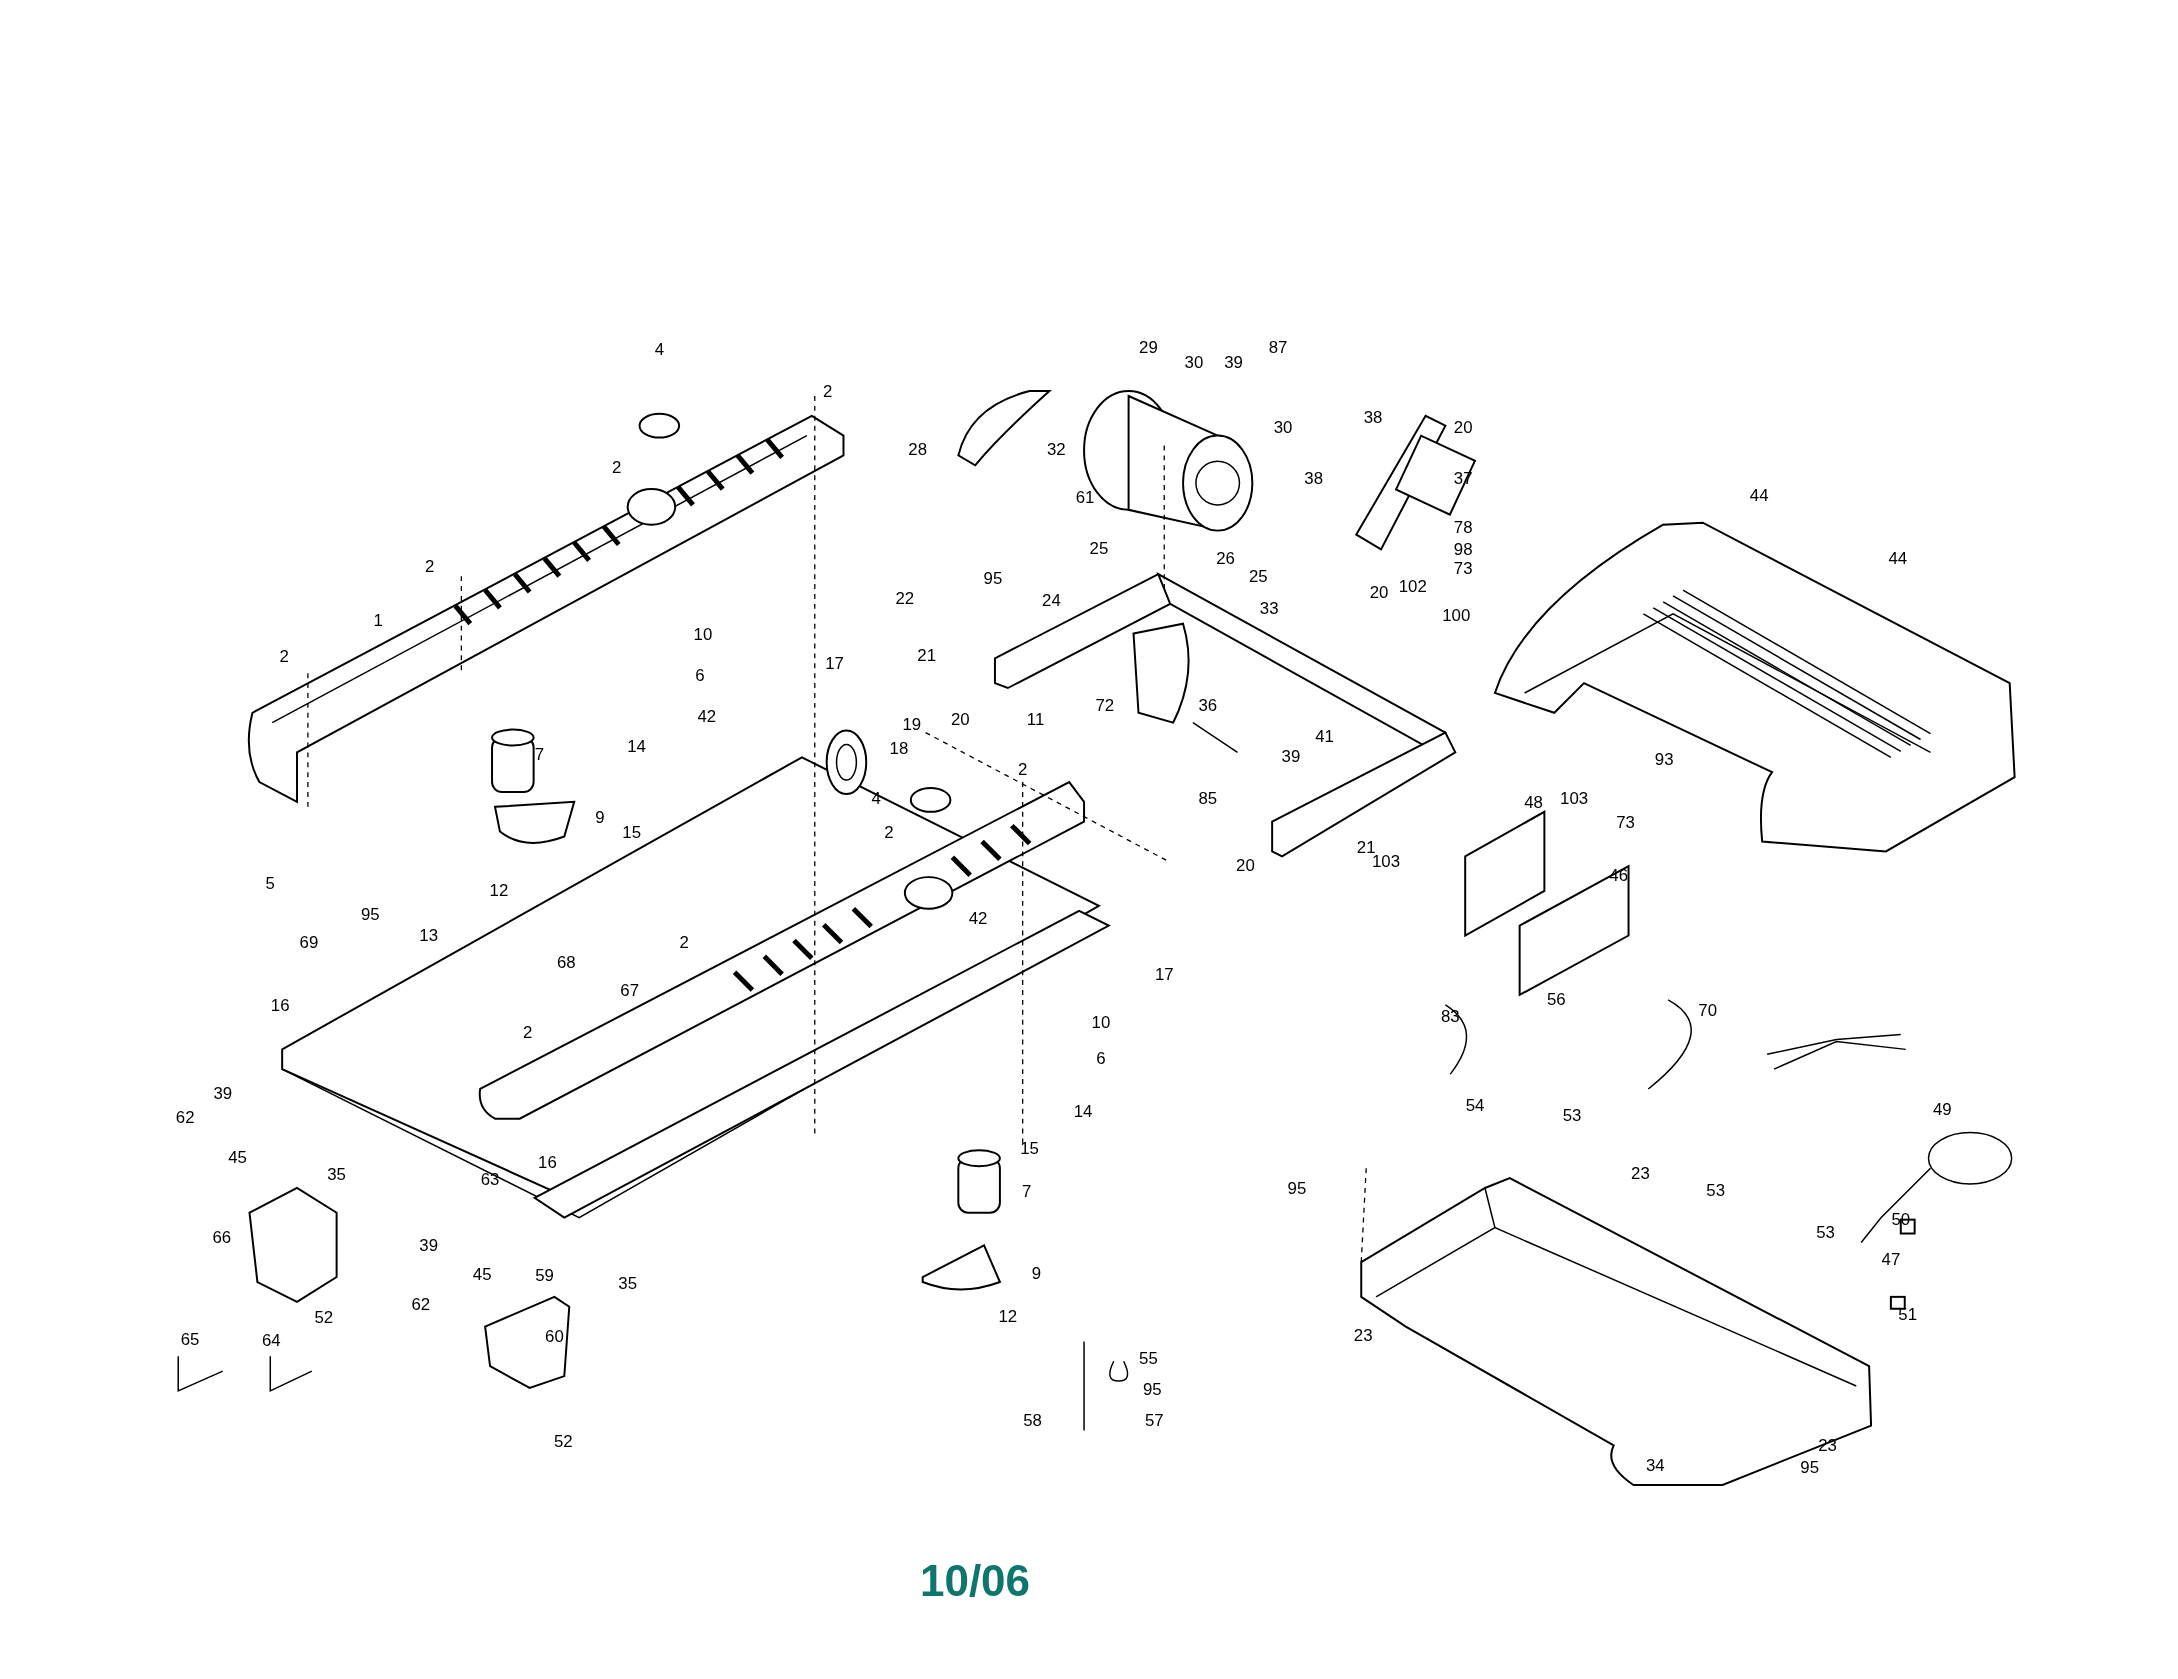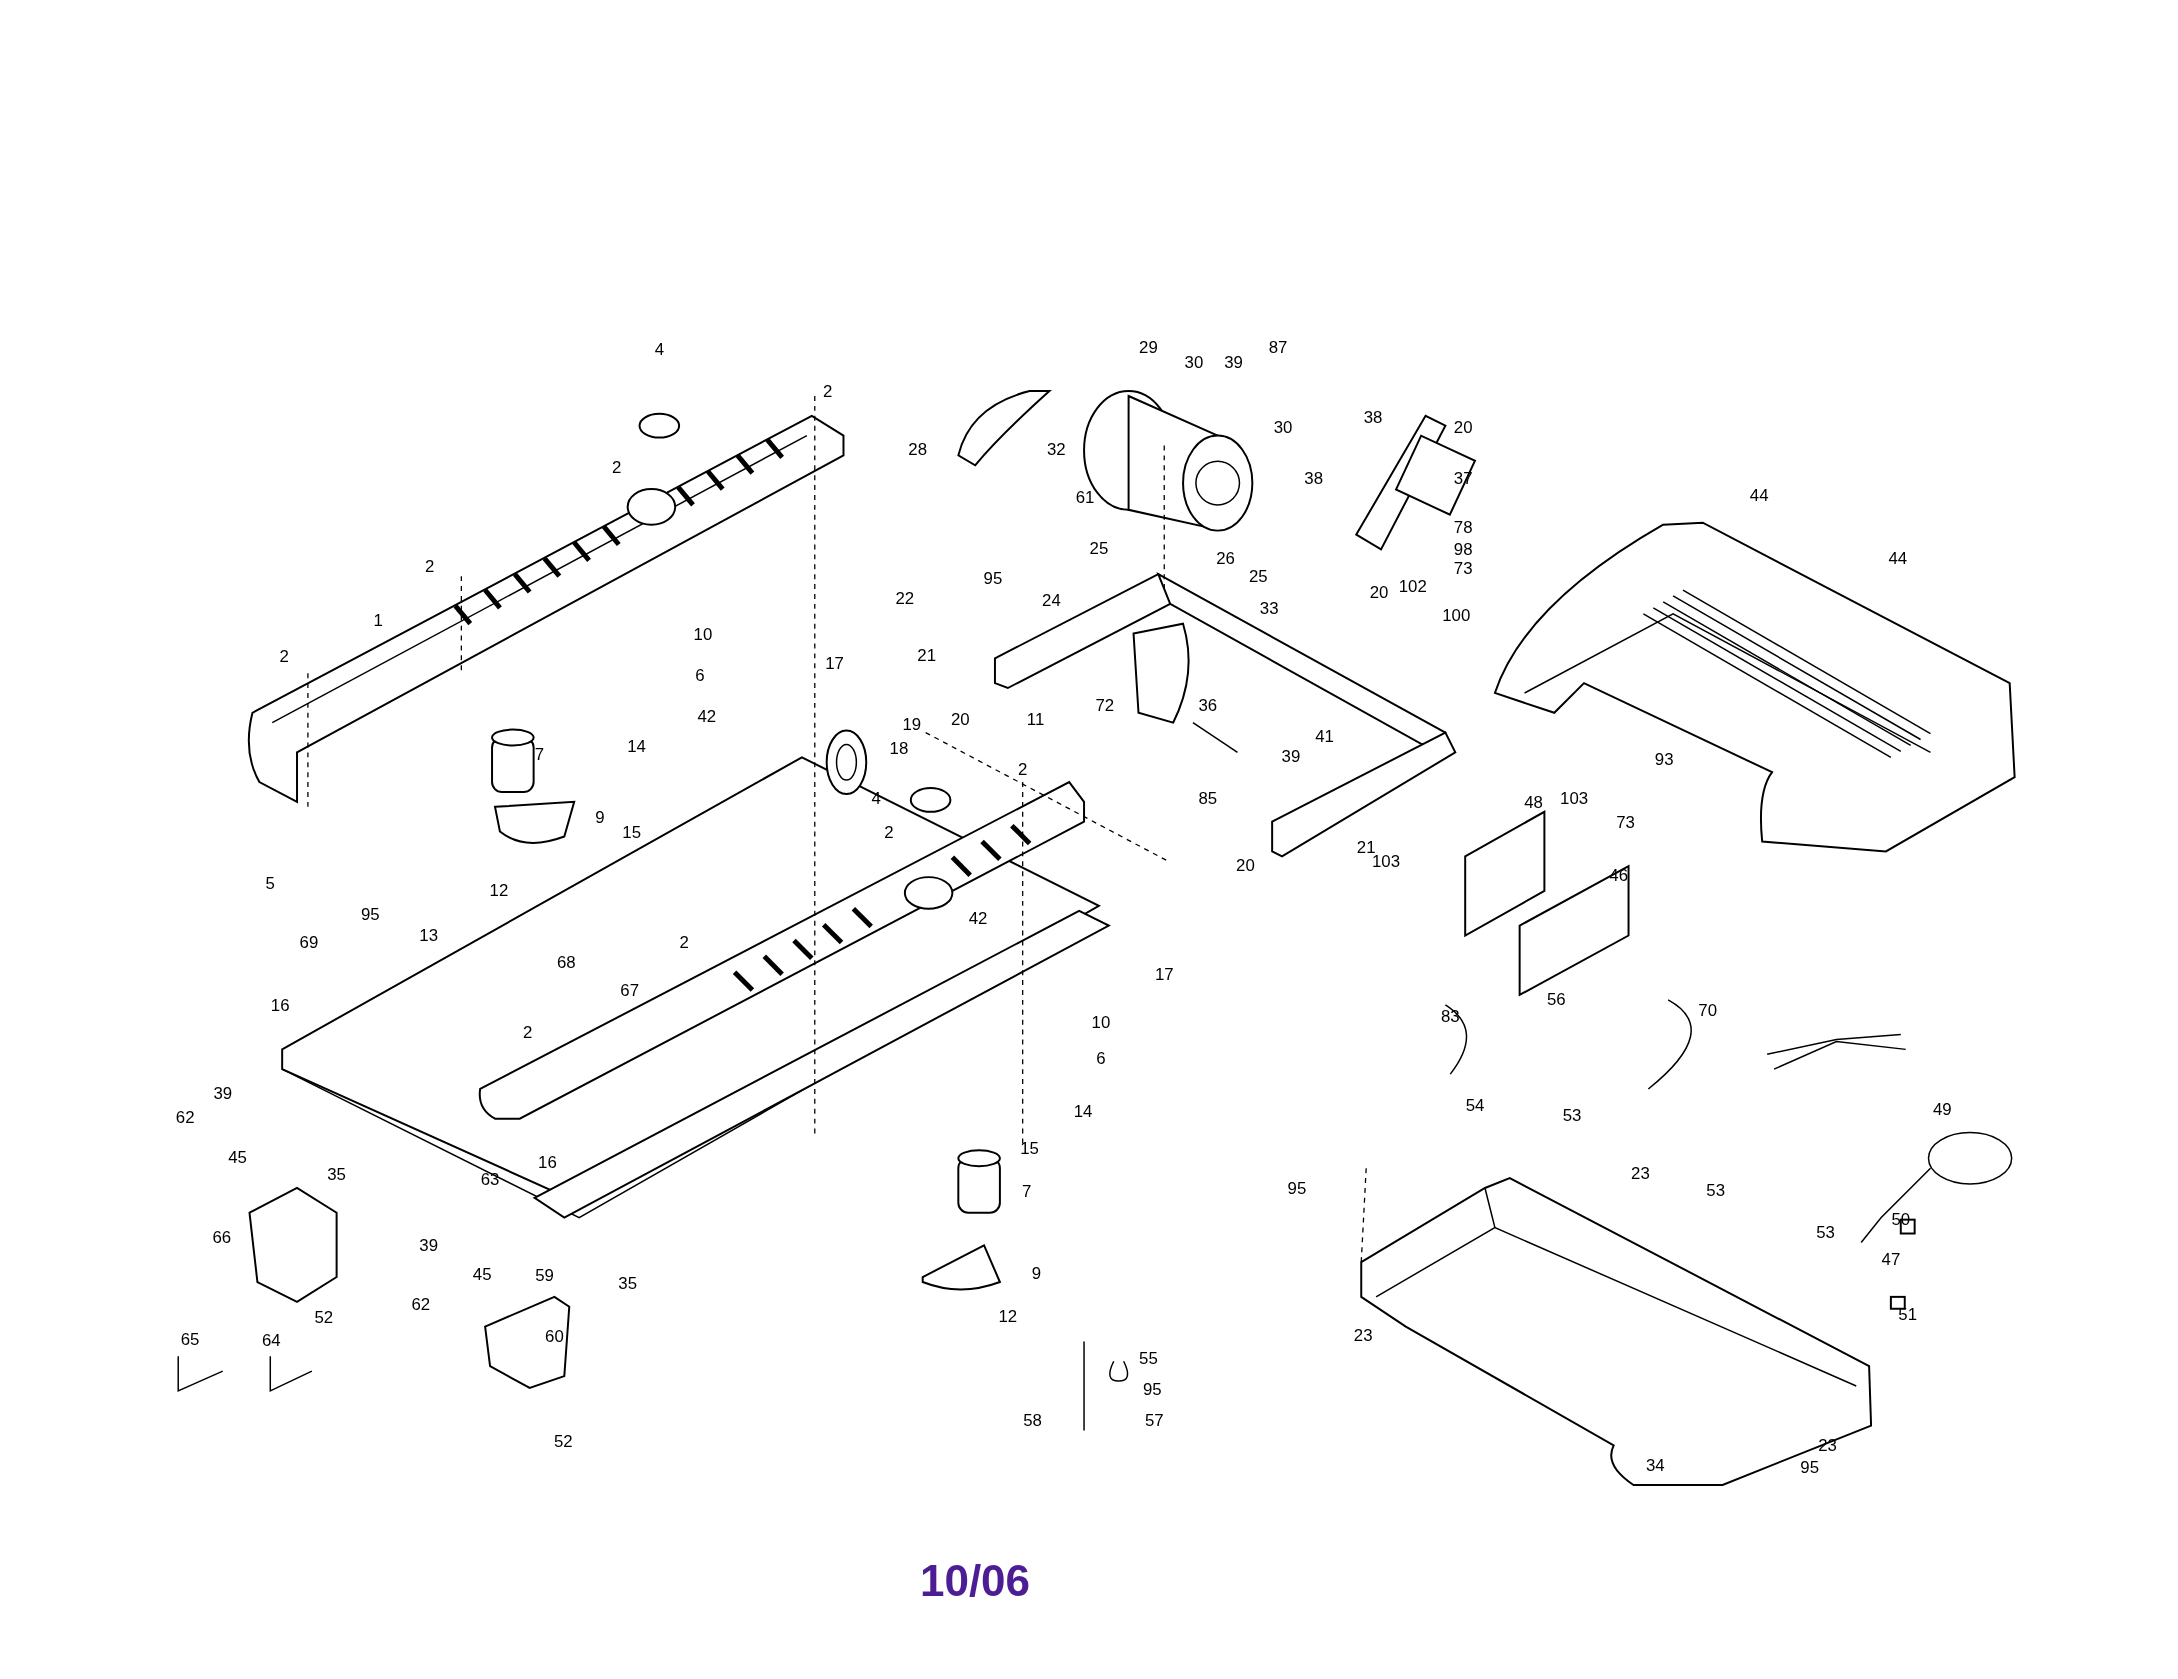--- a/index.html
+++ b/index.html
@@ -5,21 +5,21 @@
   html, body { margin:0; padding:0; background:#ffffff; }
   body { width:2178px; height:1679px; position:relative; overflow:hidden;
          font-family:"Liberation Sans", sans-serif; }
   #diagram { position:absolute; left:0; top:0; width:2178px; height:1679px; }
   .part { fill:#fff; stroke:#000; stroke-width:2; }
   .thin { fill:none; stroke:#000; stroke-width:1.5; }
   .dash { fill:none; stroke:#000; stroke-width:1.3; stroke-dasharray:5 5; }
   .slat { stroke:#000; stroke-width:5; }
   .callout { font-family:"Liberation Sans", sans-serif; font-size:17px; fill:#000; }
   #footer-date { position:absolute; left:0; width:2178px; top:1556px; text-align:center;
-                 font-family:"Liberation Sans", sans-serif; font-weight:bold; font-size:44px; color:#4c1d95; }
+                 font-family:"Liberation Sans", sans-serif; font-weight:bold; font-size:44px; color:#0f766e; }
   #footer-date span { position:relative; left:-114px; }
 </style>
 </head>
 <body>
 
 <svg id="diagram" viewBox="0 0 2200 1696" xmlns="http://www.w3.org/2000/svg">
 
   <g>
     <path class="part" d="M255,720 L820,420 L852,440 L852,460 L300,760 L300,810 L262,790 Q245,760 255,720 Z"></path>
     <path class="thin" d="M275,730 L815,440"></path>

